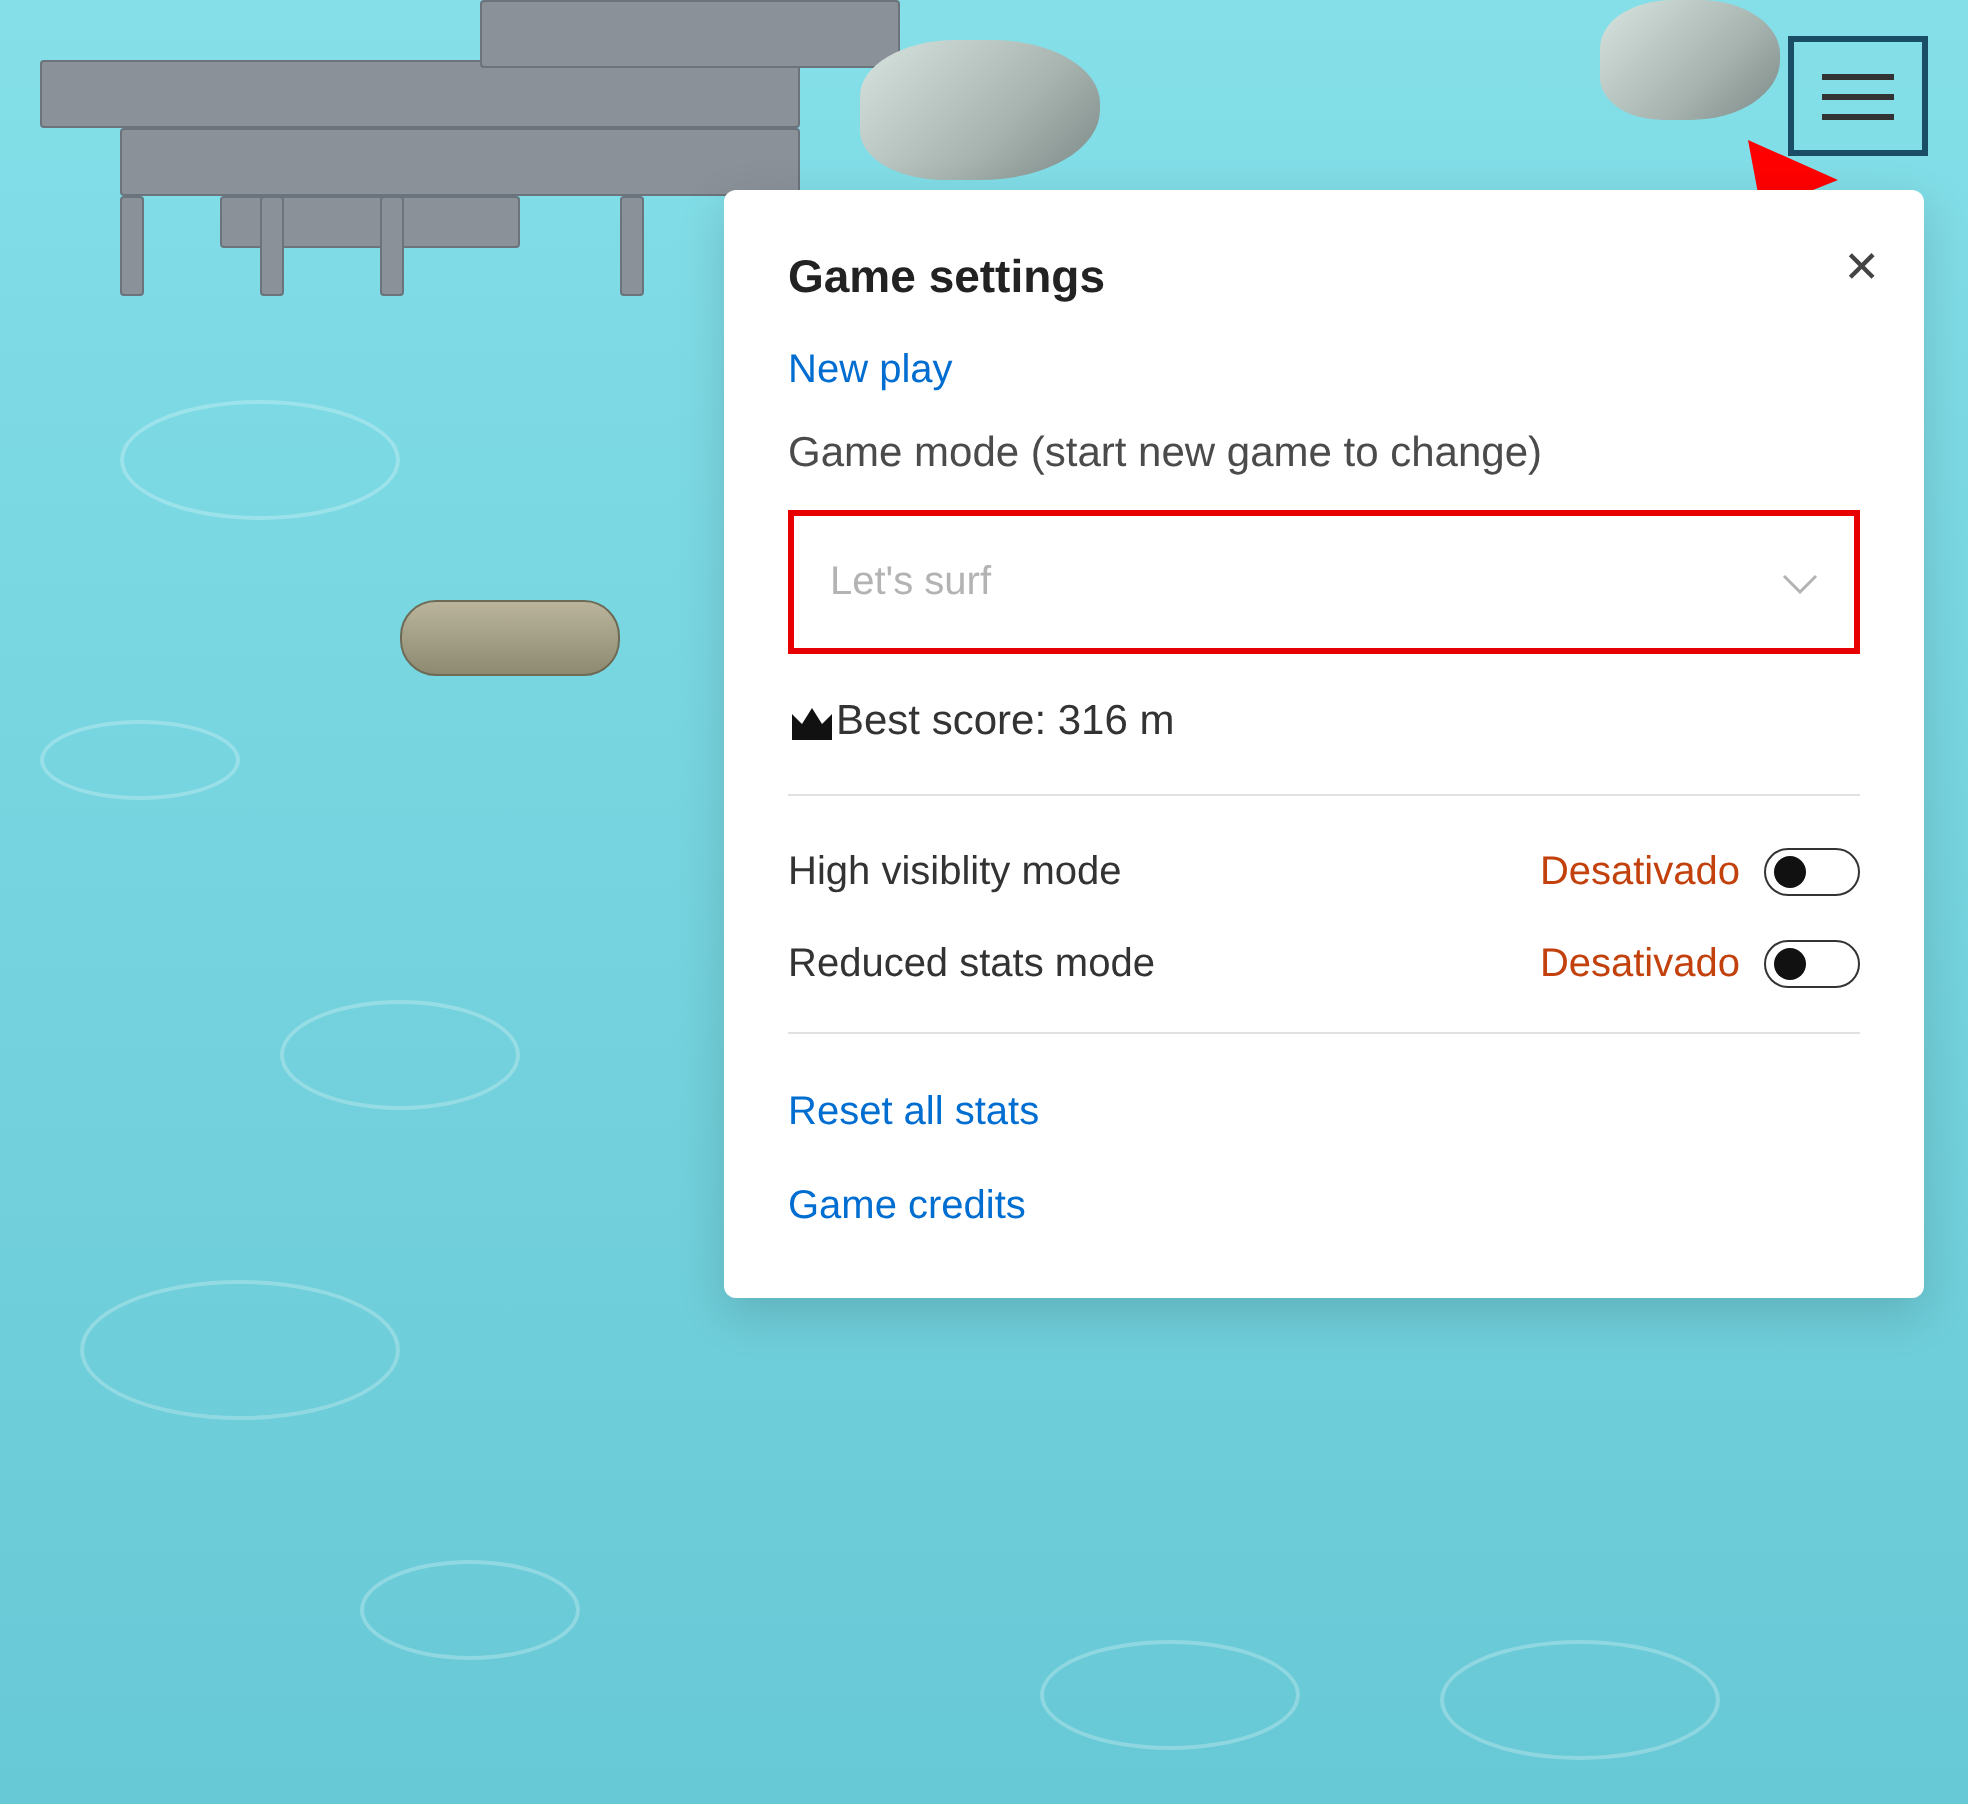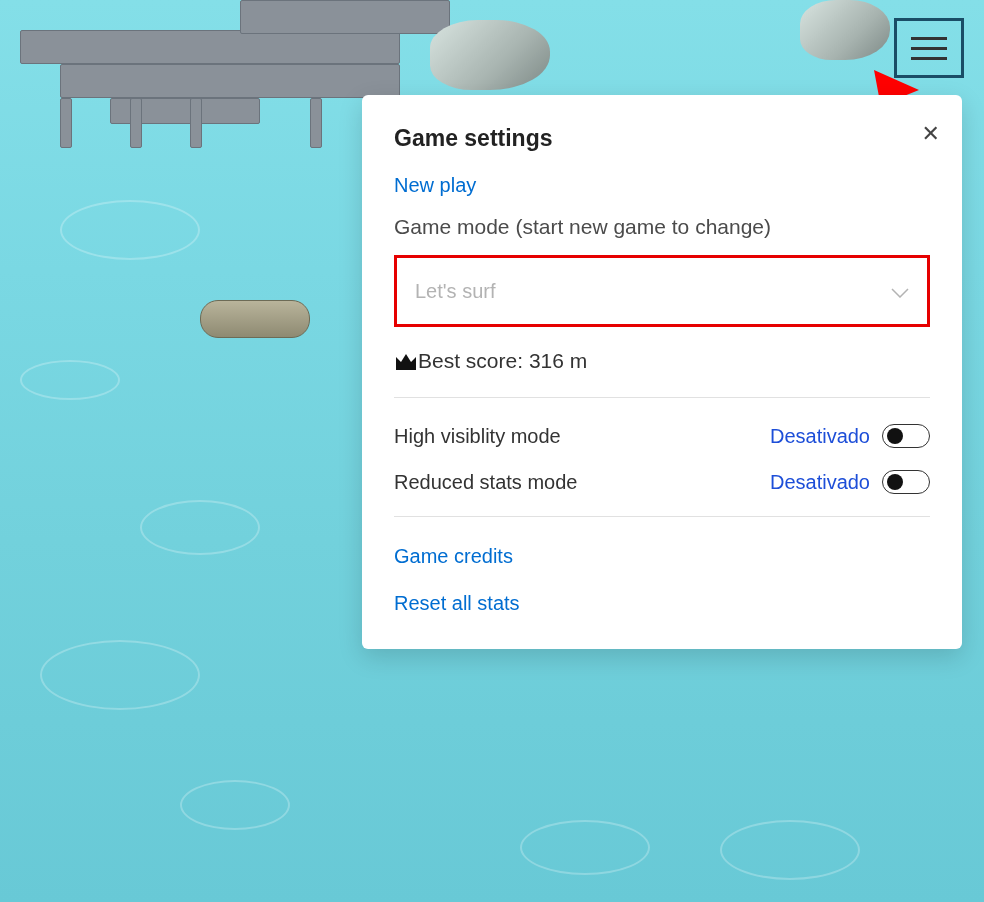--- a/index.html
+++ b/index.html
@@ -172,21 +172,21 @@
       font-size: 20px;
       color: #333;
     }
     .toggle-right {
       display: flex;
       align-items: center;
       gap: 12px;
     }
     .toggle-state {
       font-size: 20px;
-      color: #1d4ed8;
+      color: #c2410c;
     }
     .toggle {
       width: 48px;
       height: 24px;
       border: 1.5px solid #333;
       border-radius: 14px;
       position: relative;
       cursor: pointer;
       background: #fff;
     }
@@ -300,16 +300,16 @@
       <span class="toggle-state">Desativado</span>
       <div class="toggle">
         <div class="toggle-knob"></div>
       </div>
     </div>
   </div>
 
   <hr class="section-divider">
 
   <div class="bottom-links">
+    <a class="link">Reset all stats</a>
     <a class="link">Game credits</a>
-    <a class="link">Reset all stats</a>
   </div>
 </div>
 
 </body></html>

